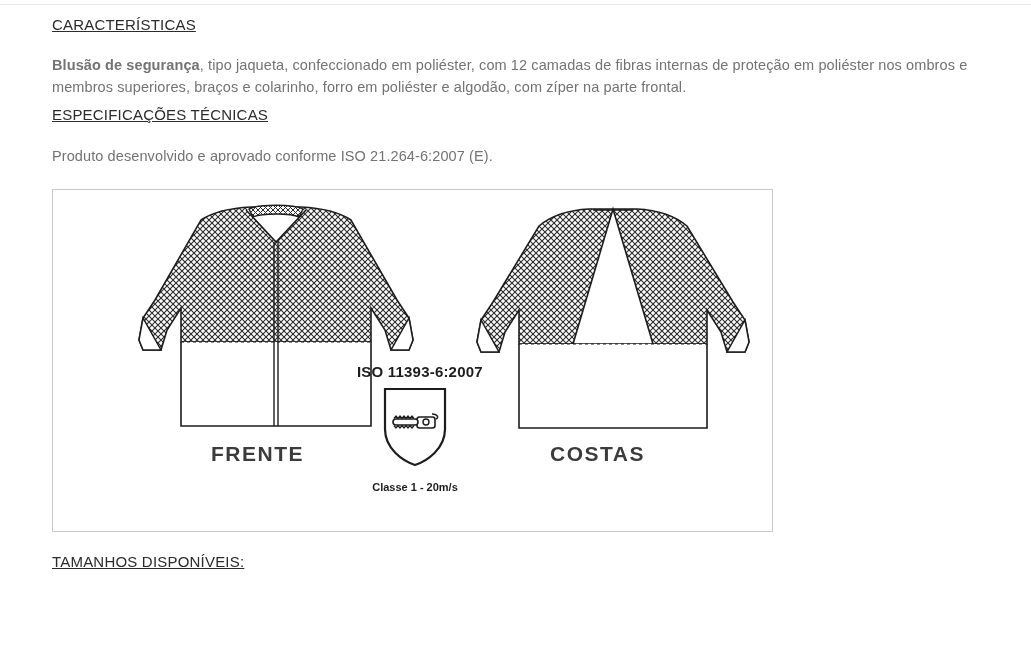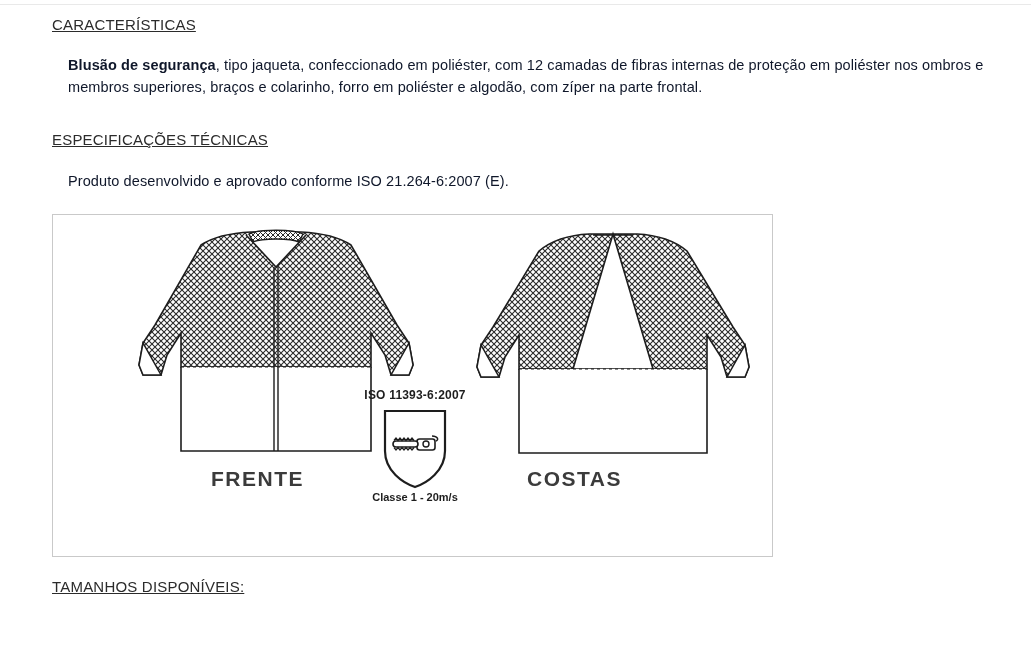--- a/index.html
+++ b/index.html
@@ -33,30 +33,30 @@
     color: #2b2b2b;
     text-decoration: underline;
     letter-spacing: 0.2px;
     margin: 0;
     font-weight: normal;
   }
   .h-caract { margin-top: 3px; }
   .paragraph {
     font-size: 14.5px;
     line-height: 22px;
-    color: #0f172a;
-    margin: 16px;
+    color: #737373;
+    margin: 0;
     letter-spacing: 0.1px;
   }
   .p-desc {
     margin-top: 19px;
     width: 963px;
   }
   .p-desc b { font-weight: bold; }
-  .h-espec { margin-top: 32px; }
+  .h-espec { margin-top: 7px; }
   .p-iso { margin-top: 20px; }
 
   
   .figure {
     position: relative;
     margin-top: 22px;
     width: 721px;
     height: 343px;
     border: 1px solid #c9c9c9;
     background: #ffffff;
@@ -64,39 +64,39 @@
   }
   .figure svg { display: block; }
   .fig-label {
     position: absolute;
     font-size: 21px;
     letter-spacing: 1.5px;
     color: #3b3b3b;
     font-weight: bold;
   }
   .label-frente { left: 158px; top: 252px; }
-  .label-costas { left: 474px; top: 252px; text-align: center; }
+  .label-costas { left: 497px; top: 252px; text-align: center; }
 
   .badge {
     position: absolute;
     left: 304px;
     top: 173px;
     width: 116px;
     text-align: center;
   }
   .badge-title {
-    font-size: 12px;
+    font-size: 15px;
     font-weight: bold;
     color: #1d1d1d;
     letter-spacing: 0.2px;
     white-space: nowrap;
   }
   .badge-shield { margin: 5px auto 0; }
   .badge-class {
-    margin-top: 0;
+    margin-top: 12px;
     font-size: 11px;
     font-weight: bold;
     color: #1d1d1d;
     white-space: nowrap;
   }
 
   .h-tam { margin-top: 20px; }
   .p-sizes { margin-top: 18px; }
 
   .topbar {

